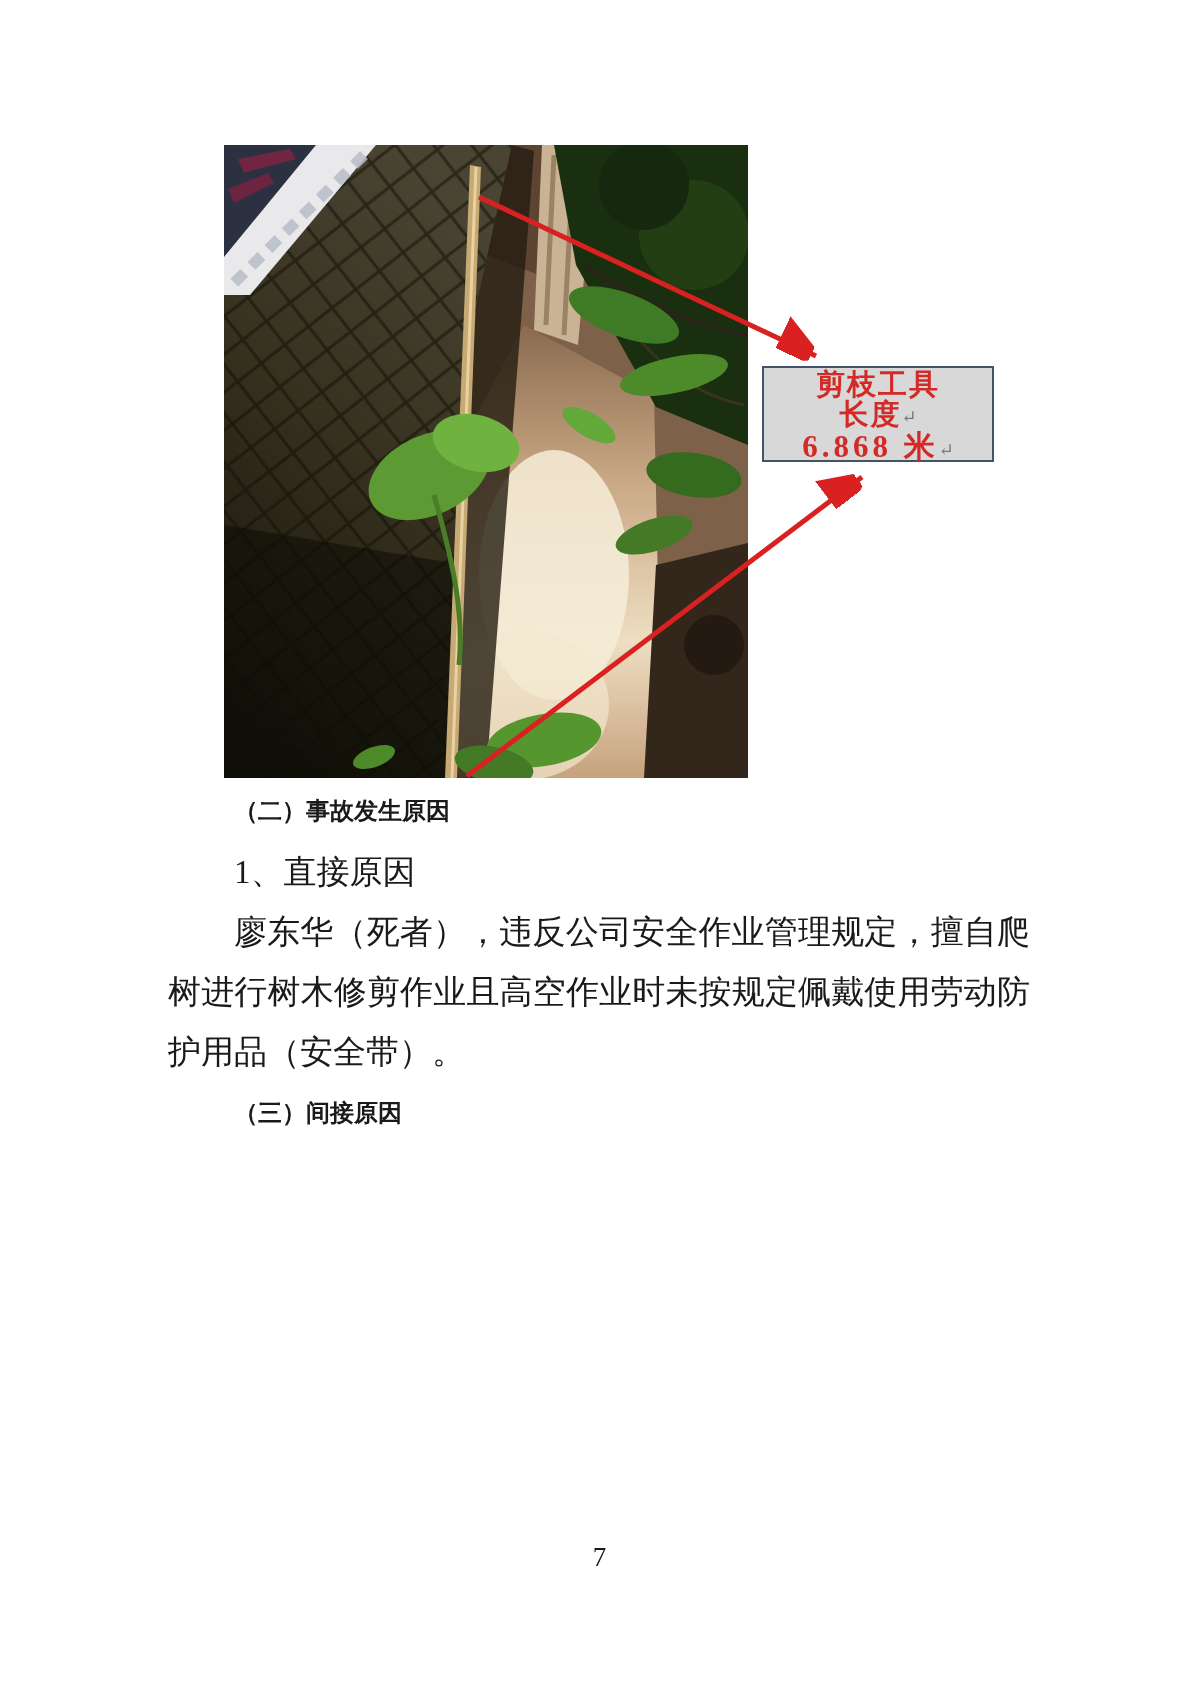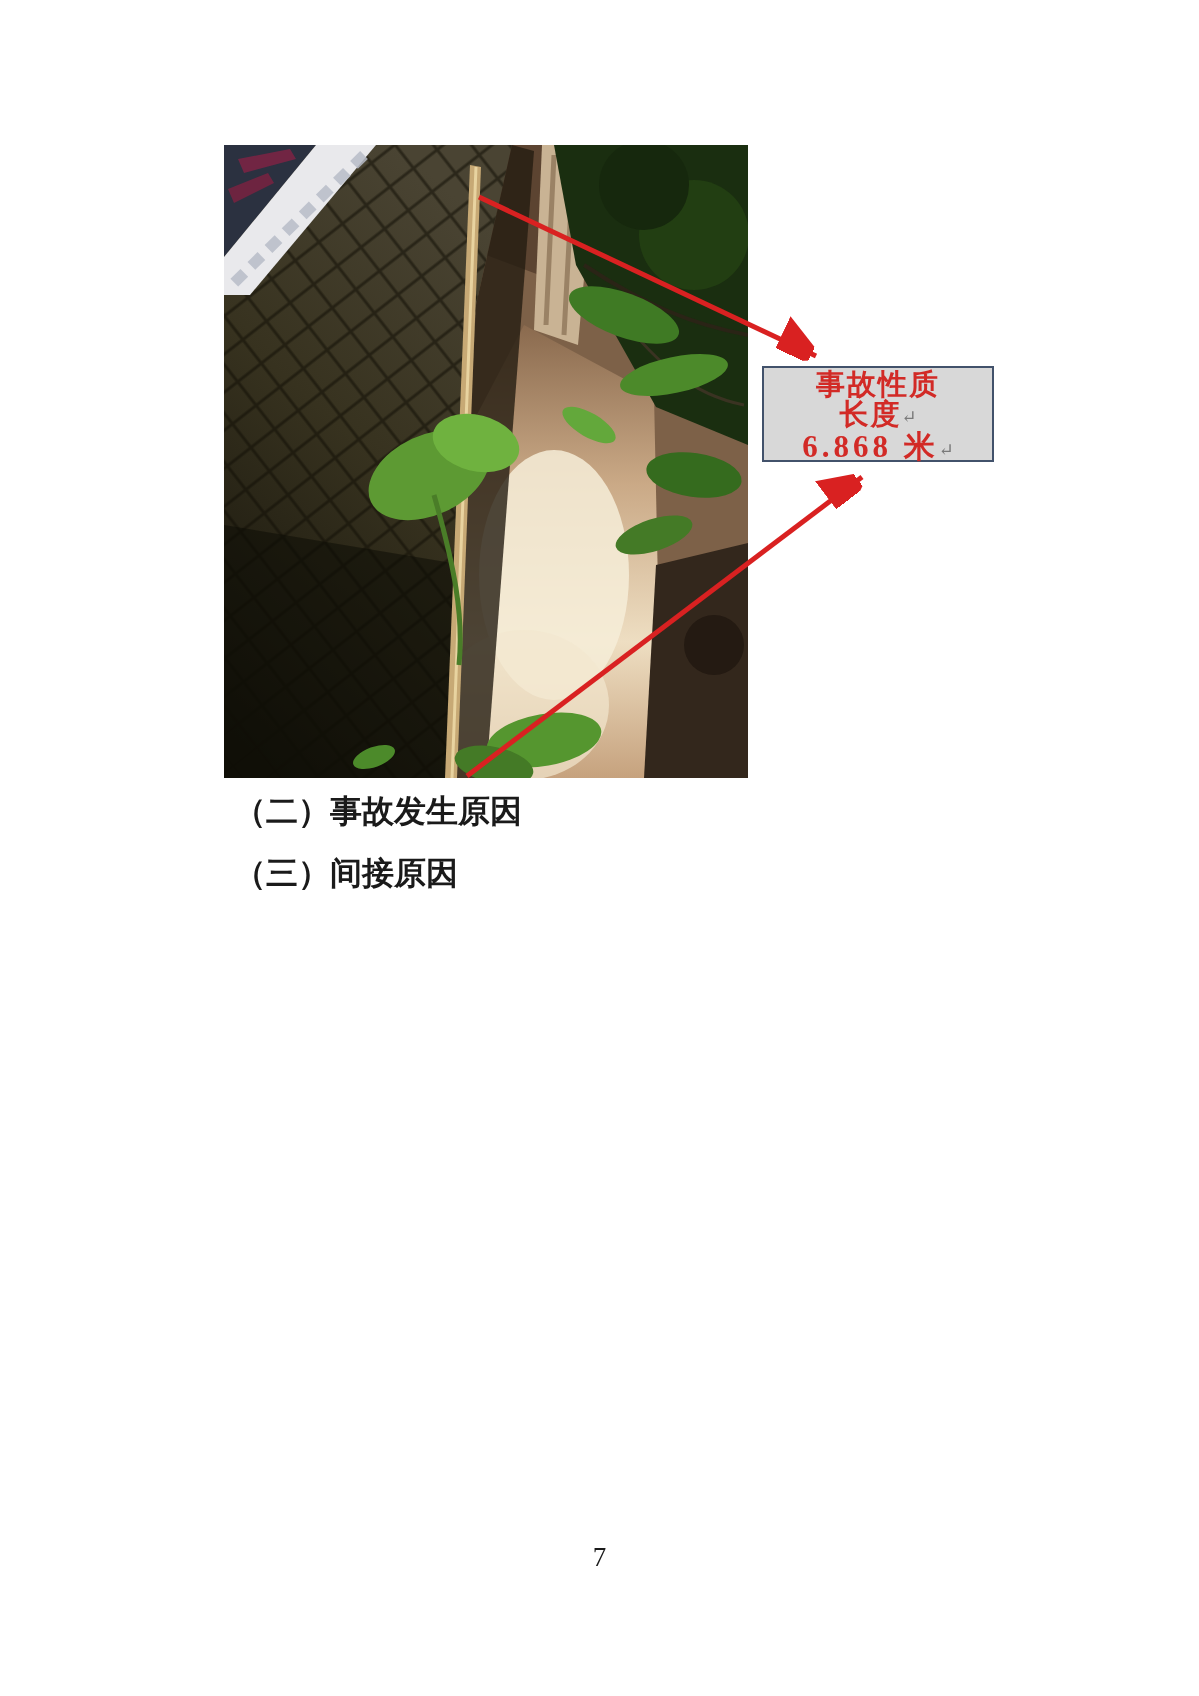--- a/index.html
+++ b/index.html
@@ -43,21 +43,21 @@
     vertical-align:1px;
   }
   
   .textblock{
     position:absolute;left:168px;top:780px;width:862px;
     font-size:33px;
     line-height:60px;
   }
   .heading{
     font-weight:bold;
-    font-size:32px;
+    font-size:24px;
     line-height:62px;
     text-indent:66px;
     margin:0;
   }
   .para{
     margin:0;
     text-indent:66px;
     text-align:justify;
     text-justify:inter-character;
   }
@@ -154,25 +154,27 @@
     <defs>
       <marker id="ah" markerWidth="7" markerHeight="7" refX="8" refY="5" orient="auto">
         <path d="M0,0 L10,5 L0,10 Z" fill="#d92121"></path>
       </marker>
     </defs>
     <line x1="479" y1="197" x2="816" y2="356" stroke="#d92121" stroke-width="5" marker-end="url(#ah)"></line>
     <line x1="467" y1="776" x2="862" y2="477" stroke="#d92121" stroke-width="5" marker-end="url(#ah)"></line>
   </svg>
 
   <div class="callout">
-    <div><span>事故性质</span></div>
+    <div><span>剪枝工具</span></div>
     <div><span>长度</span><span class="ret">↵</span></div>
     <div class="big"><span>6.868 米</span><span class="ret">↵</span></div>
   </div>
 
   <div class="textblock">
     <p class="heading">（二）事故发生原因</p>
+    <p class="numitem">1、直接原因</p>
+    <p class="para">廖东华（死者），违反公司安全作业管理规定，擅自爬树进行树木修剪作业且高空作业时未按规定佩戴使用劳动防护用品（安全带）。</p>
     <p class="heading">（三）间接原因</p>
   </div>
 
   <div class="pagenum">7</div>
 
 </div>
 
 </body></html>

